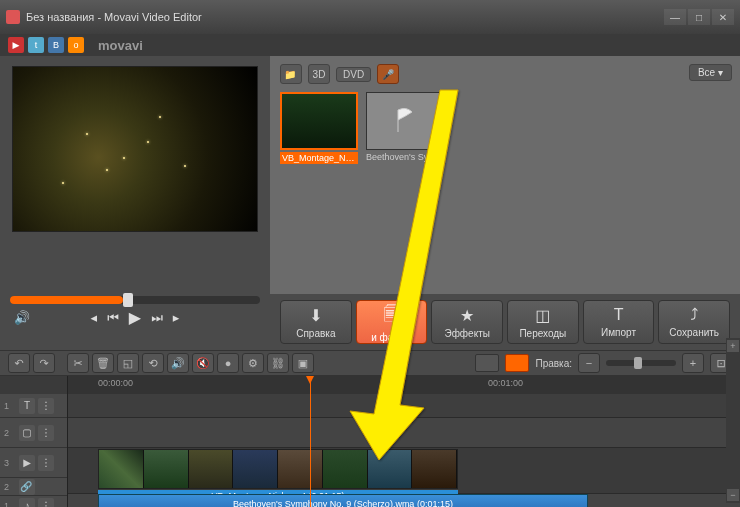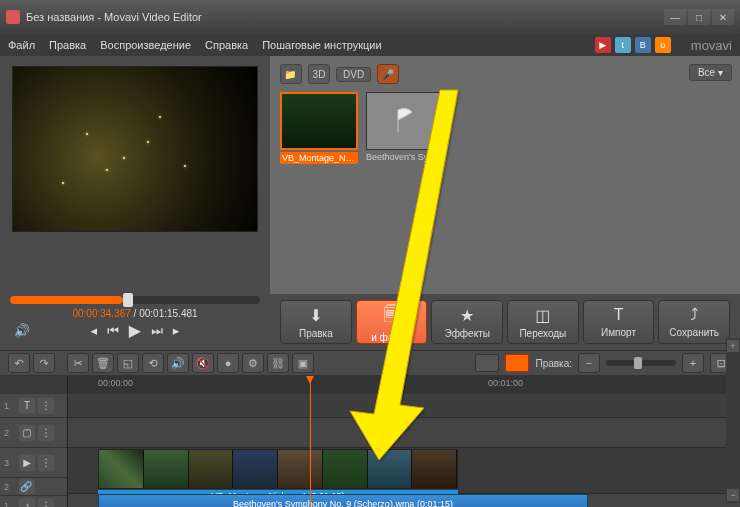--- a/index.html
+++ b/index.html
@@ -10,21 +10,21 @@
 .titlebar-icon { width: 14px; height: 14px; background: #d55; border-radius: 2px; }
 .titlebar-right { display: flex; gap: 2px; }
 .win-btn { width: 22px; height: 16px; background: rgba(255,255,255,0.08); display: flex; align-items: center; justify-content: center; font-size: 10px; color: #ccc; cursor: pointer; }
 
 .menubar { height: 22px; background: #3a3a3a; display: flex; align-items: center; padding: 0 8px; gap: 14px; color: #ddd; font-size: 11px; justify-content: space-between; }
 .menubar-left { display: flex; gap: 14px; }
 .menu-item { cursor: pointer; }
 .menubar-right { display: flex; align-items: center; gap: 4px; }
 .social-icon { width: 16px; height: 16px; border-radius: 2px; display: flex; align-items: center; justify-content: center; font-size: 9px; color: #fff; cursor: pointer; }
 .yt { background: #c33; } .tw { background: #5ac; } .vk { background: #47a; } .ok { background: #f80; }
-.logo { color: #999; font-size: 13px; font-weight: normal; margin-left: 16px; }
+.logo { color: #999; font-size: 13px; font-weight: bold; margin-left: 10px; }
 
 .main-area { display: flex; height: 238px; background: #4a4a4a; }
 .preview { width: 270px; padding: 10px 12px; position: relative; }
 .preview-screen { width: 246px; height: 166px; background: radial-gradient(circle at 35% 55%, #5a5020 0%, #3a3815 25%, #1a1808 60%, #000 100%); border: 1px solid #222; position: relative; overflow: hidden; }
 .media-panel { flex: 1; background: #6b6b6b; padding: 6px; position: relative; }
 .media-toolbar { height: 24px; display: flex; align-items: center; gap: 6px; padding: 0 4px; }
 .media-tb-btn { width: 22px; height: 20px; background: #5a5a5a; border: 1px solid #444; border-radius: 3px; cursor: pointer; display: flex; align-items: center; justify-content: center; font-size: 10px; color: #ccc; }
 .dvd-tag { padding: 1px 6px; background: #5a5a5a; border: 1px solid #444; border-radius: 3px; font-size: 10px; color: #ccc; }
 .all-btn { position: absolute; top: 8px; right: 8px; padding: 2px 8px; background: #555; border: 1px solid #444; border-radius: 3px; font-size: 10px; color: #ddd; cursor: pointer; }
 .thumbs { display: flex; gap: 8px; padding: 6px 4px; }
@@ -97,27 +97,20 @@
     <span>Без названия - Movavi Video Editor</span>
   </div>
   <div class="titlebar-right">
     <div class="win-btn">—</div>
     <div class="win-btn">□</div>
     <div class="win-btn">✕</div>
   </div>
 </div>
 
 <div class="menubar">
-  <div class="menubar-left">
-    <span class="menu-item">Файл</span>
-    <span class="menu-item">Правка</span>
-    <span class="menu-item">Воспроизведение</span>
-    <span class="menu-item">Справка</span>
-    <span class="menu-item">Пошаговые инструкции</span>
-  </div>
   <div class="menubar-right">
     <div class="social-icon yt">▶</div>
     <div class="social-icon tw">t</div>
     <div class="social-icon vk">B</div>
     <div class="social-icon ok">o</div>
     <span class="logo">movavi</span>
   </div>
 </div>
 
 <div class="main-area">
@@ -158,36 +151,33 @@
     </div>
   </div>
 </div>
 
 <div class="transport-row">
   <div class="transport-left" style="position:relative">
     <div class="seek-bar">
       <div class="seek-fill"></div>
       <div class="seek-thumb"></div>
     </div>
-    <div class="time-text">
-      <span class="time-cur">00:00:34.367</span> / <span>00:01:15.481</span>
-    </div>
     <div class="play-controls">
       <span class="pc vol-icon">🔊</span>
       <span class="pc">◂</span>
       <span class="pc">⏮</span>
       <span class="pc" style="font-size:16px">▶</span>
       <span class="pc">⏭</span>
       <span class="pc">▸</span>
     </div>
   </div>
   <div class="action-buttons">
     <div class="action-btn">
         <span class="ico">⬇</span>
-        <span>Правка</span>
+        <span>Справка</span>
       </div>
     <div class="action-btn active">
         <span class="ico">🗐</span>
         <span>и файлы</span>
       </div>
     <div class="action-btn">
         <span class="ico">★</span>
         <span>Эффекты</span>
       </div>
     <div class="action-btn">

